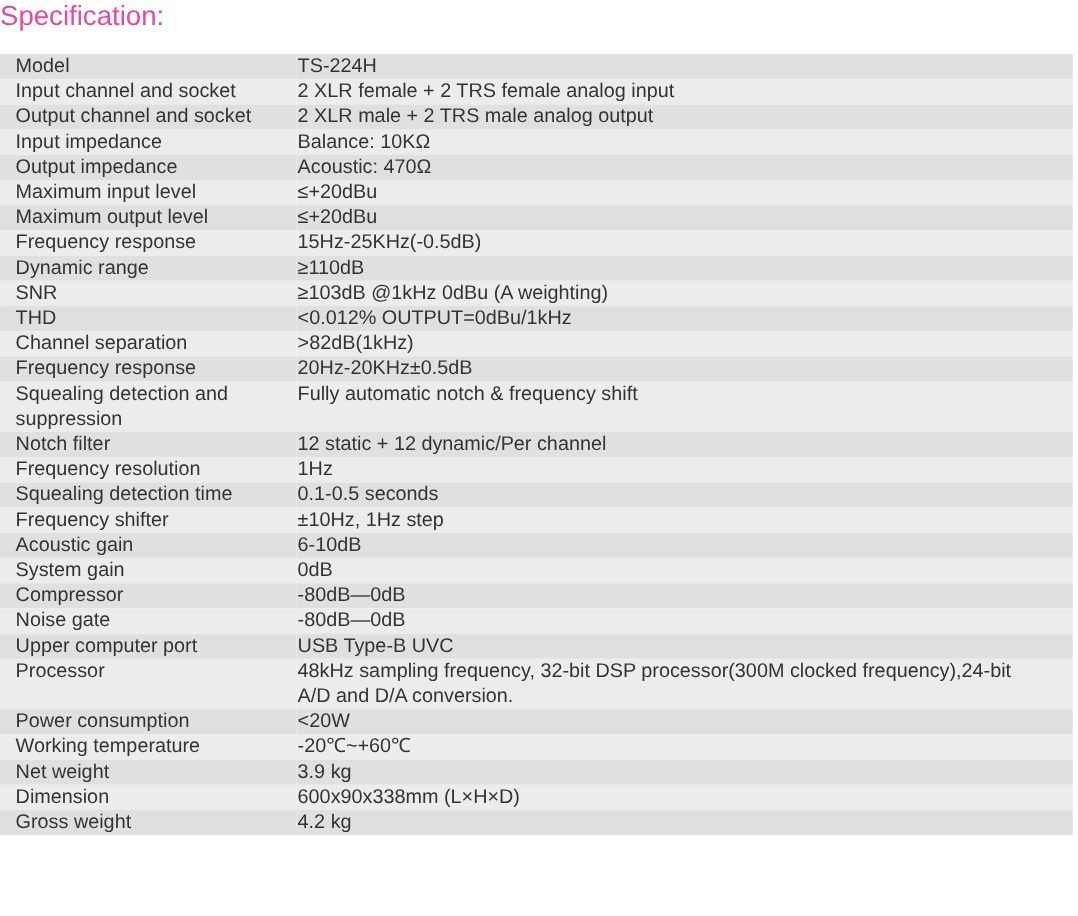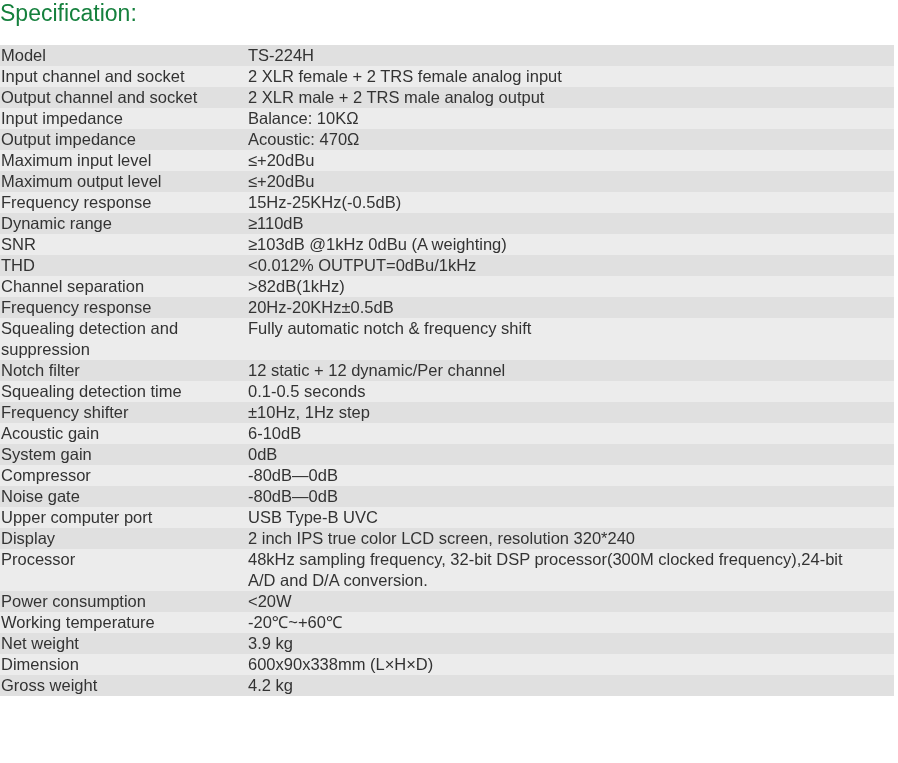--- a/index.html
+++ b/index.html
@@ -13,40 +13,40 @@
       overflow: hidden;
       font-family: "Liberation Sans", sans-serif;
       color: #333333;
     }
     .page-title {
       font-size: 23px;
       line-height: 26px;
       margin: 0;
       padding: 0 0 0 0;
       font-weight: normal;
-      color: #15803d;
+      color: #ec4899;
       height: 45px;
       box-sizing: border-box;
       padding-top: 0px;
     }
     table.spec-table {
       border-collapse: collapse;
       width: 894px;
       table-layout: fixed;
       font-size: 16.5px;
     }
     table.spec-table col.c1 { width: 247px; }
     table.spec-table col.c2 { width: 647px; }
     table.spec-table td {
       padding: 0;
       line-height: 21px;
       vertical-align: top;
       color: #333333;
     }
-    table.spec-table td.label { padding-left: 1px; }
+    table.spec-table td.label { padding-left: 13px; }
     table.spec-table td.value { padding-left: 1px; padding-right: 26px; }
     table.spec-table tr:nth-child(odd) td { background: #e0e0e0; }
     table.spec-table tr:nth-child(even) td { background: #ececec; }
   </style>
 </head>
 <body>
 
 <h2 class="page-title">Specification:</h2>
 
 <table class="spec-table">
@@ -109,20 +109,24 @@
       </tr>
     <tr>
         <td class="label">Squealing detection and suppression</td>
         <td class="value">Fully automatic notch &amp; frequency shift</td>
       </tr>
     <tr>
         <td class="label">Notch filter</td>
         <td class="value">12 static + 12 dynamic/Per channel</td>
       </tr>
     <tr>
+        <td class="label">Frequency resolution</td>
+        <td class="value">1Hz</td>
+      </tr>
+    <tr>
         <td class="label">Squealing detection time</td>
         <td class="value">0.1-0.5 seconds</td>
       </tr>
     <tr>
         <td class="label">Frequency shifter</td>
         <td class="value">±10Hz, 1Hz step</td>
       </tr>
     <tr>
         <td class="label">Acoustic gain</td>
         <td class="value">6-10dB</td>
@@ -135,24 +139,20 @@
         <td class="label">Compressor</td>
         <td class="value">-80dB—0dB</td>
       </tr>
     <tr>
         <td class="label">Noise gate</td>
         <td class="value">-80dB—0dB</td>
       </tr>
     <tr>
         <td class="label">Upper computer port</td>
         <td class="value">USB Type-B UVC</td>
-      </tr>
-    <tr>
-        <td class="label">Display</td>
-        <td class="value">2 inch IPS true color LCD screen, resolution 320*240</td>
       </tr>
     <tr>
         <td class="label">Processor</td>
         <td class="value">48kHz sampling frequency, 32-bit DSP processor(300M clocked frequency),24-bit A/D and D/A conversion.</td>
       </tr>
     <tr>
         <td class="label">Power consumption</td>
         <td class="value">&lt;20W</td>
       </tr>
     <tr>

